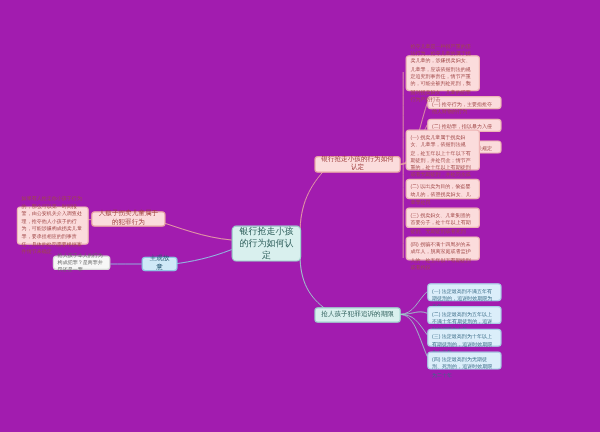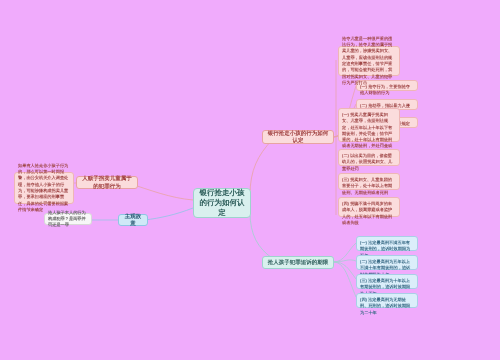--- a/index.html
+++ b/index.html
@@ -10,22 +10,21 @@
     width: 500px;
     height: 360px;
     background: #ffffff;
     font-family: "Liberation Sans", sans-serif;
     overflow: hidden;
   }
   #canvas {
     position: relative;
     width: 500px;
     height: 360px;
-    background: #f0abfc;
-    font-weight: bold;
+    background: #a21caf;
   }
   svg.links {
     position: absolute;
     left: 0;
     top: 0;
     width: 500px;
     height: 360px;
     pointer-events: none;
   }
   .node {

